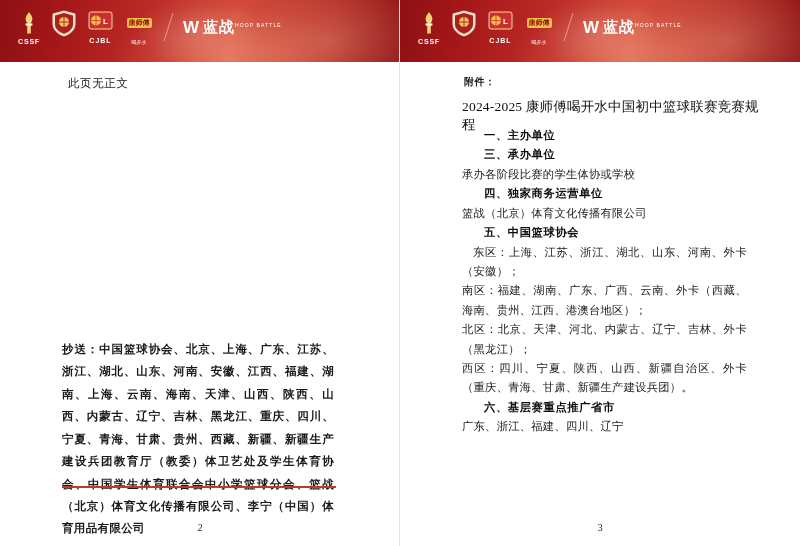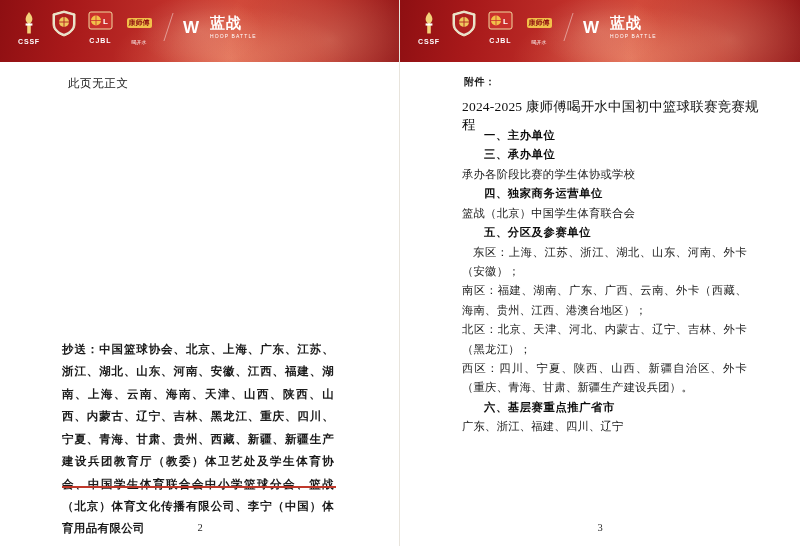--- a/index.html
+++ b/index.html
@@ -149,21 +149,21 @@
 
   
   .logo-lz { flex-direction: row; align-items: center; gap: 5px; }
   .logo-lz .ww {
     font-family: "Liberation Sans", sans-serif;
     font-weight: bold;
     font-size: 17px;
     letter-spacing: -1px;
     line-height: 1;
   }
-  .logo-lz .lz-text { display: flex; flex-direction: column; align-items: flex-start; margin-left: 7px; }
+  .logo-lz .lz-text { display: flex; align-items: flex-start; }
   .logo-lz .lz-cn { font-size: 15px; font-weight: bold; line-height: 1; letter-spacing: 1px; }
   .logo-lz .lz-en {
     font-family: "Liberation Sans", sans-serif;
     font-size: 5px;
     letter-spacing: 1.1px;
     margin-top: 2px;
   }
 
   
   .body-area {
@@ -399,24 +399,24 @@
       <div class="content">
         <div>
           <div class="sec-head">一、主办单位</div>
         </div>
         <div>
           <div class="sec-head">三、承办单位</div>
           <div class="sec-body">承办各阶段比赛的学生体协或学校</div>
         </div>
         <div>
           <div class="sec-head">四、独家商务运营单位</div>
-          <div class="sec-body">篮战（北京）中国学生体育联合会</div>
+          <div class="sec-body">篮战（北京）体育文化传播有限公司</div>
         </div>
         <div>
-          <div class="sec-head">五、分区及参赛单位</div>
+          <div class="sec-head">五、中国篮球协会</div>
           <div class="sec-body indent" style="white-space: pre-line;">东区：上海、江苏、浙江、湖北、山东、河南、外卡（安徽）；
 南区：福建、湖南、广东、广西、云南、外卡（西藏、海南、贵州、江西、港澳台地区）；
 北区：北京、天津、河北、内蒙古、辽宁、吉林、外卡（黑龙江）；
 西区：四川、宁夏、陕西、山西、新疆自治区、外卡（重庆、青海、甘肃、新疆生产建设兵团）。</div>
         </div>
         <div>
           <div class="sec-head">六、基层赛重点推广省市</div>
           <div class="sec-body">广东、浙江、福建、四川、辽宁</div>
         </div>
       </div>

